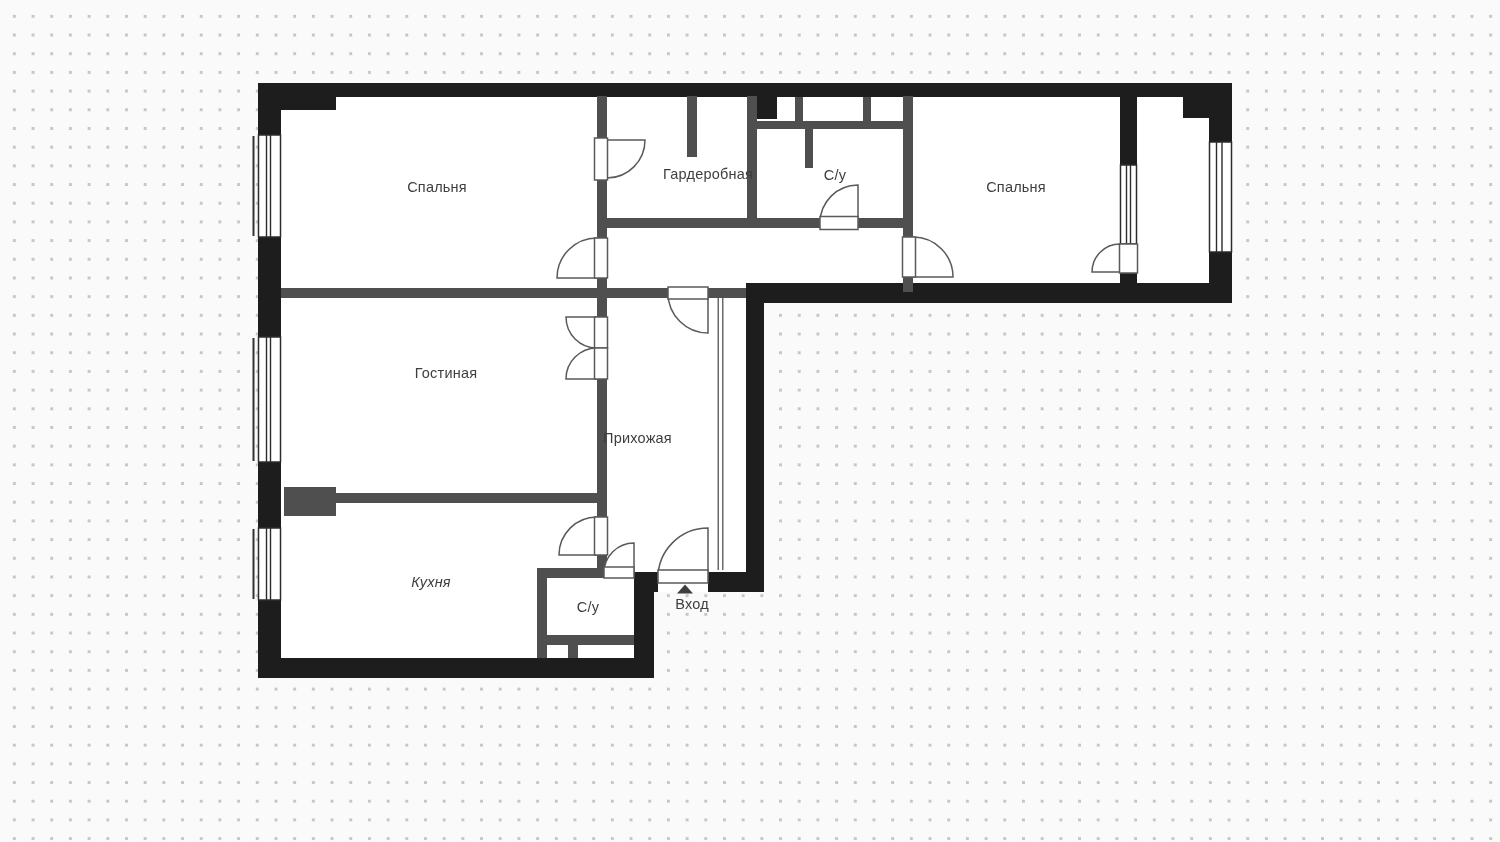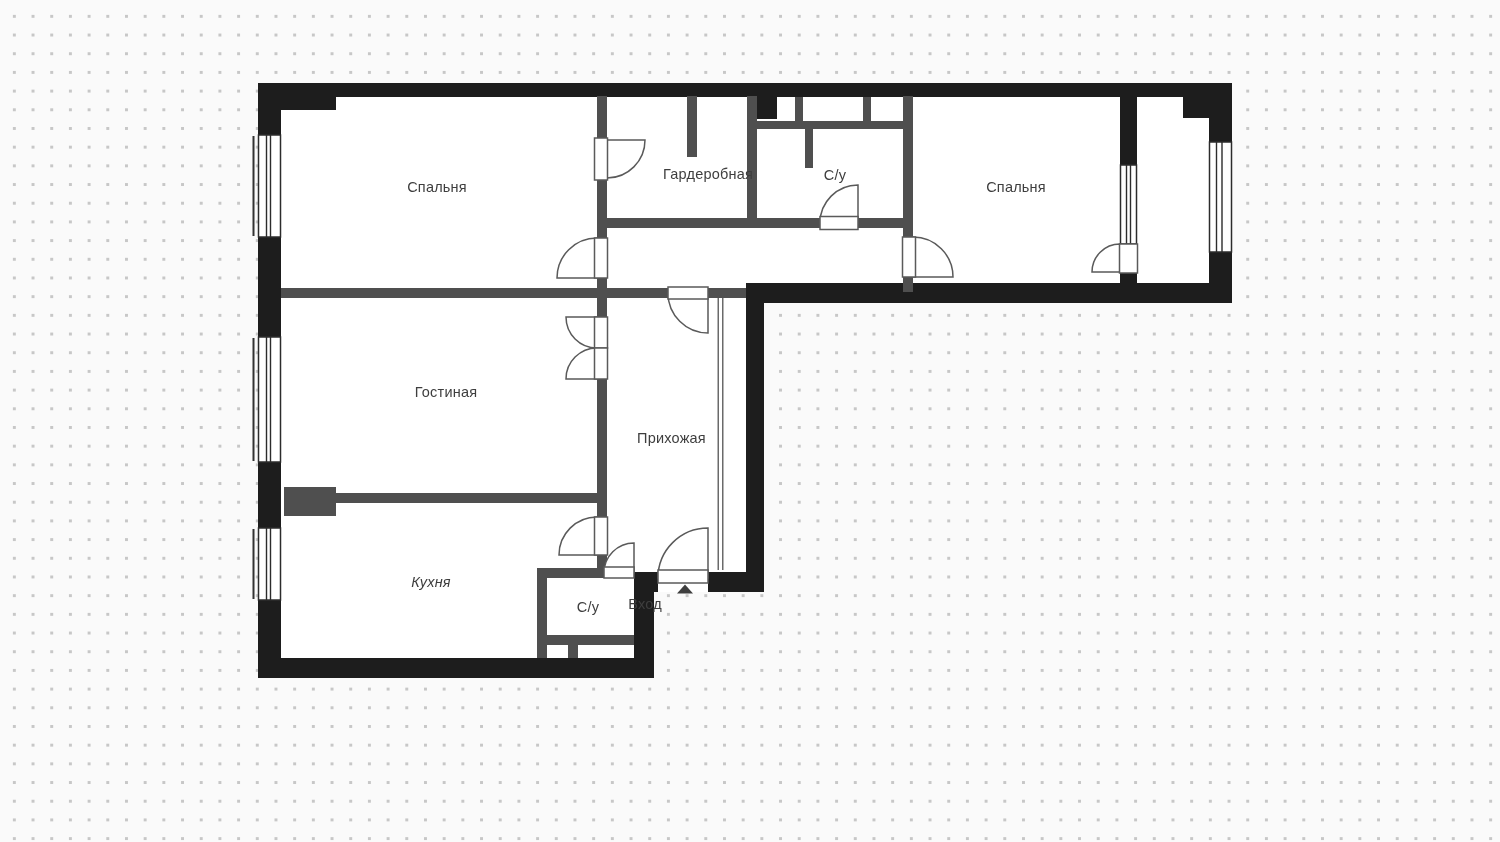--- a/index.html
+++ b/index.html
@@ -190,21 +190,21 @@
     <g>
       <path class="door-shape" d="M708 578 L658 578 A50 50 0 0 1 708 528 Z"></path>
       <rect class="door-shape" x="658" y="570" width="50" height="13"></rect>
     </g>
   </svg>
 
   <div class="lbl" style="left:437px; top:187px;">Спальня</div>
   <div class="lbl" style="left:708px; top:174px;">Гардеробная</div>
   <div class="lbl" style="left:835px; top:175px;">С/у</div>
   <div class="lbl" style="left:1016px; top:187px;">Спальня</div>
-  <div class="lbl" style="left:446px; top:392px;">Гостиная</div>
-  <div class="lbl" style="left:667px; top:438px;padding-left:9px;">Прихожая</div>
+  <div class="lbl" style="left:446px; top:373px;">Гостиная</div>
+  <div class="lbl" style="left:633px; top:438px;padding-left:9px;">Прихожая</div>
   <div class="lbl" style="left:431px; top:582px;font-style:italic;">Кухня</div>
   <div class="lbl" style="left:588px; top:607px;">С/у</div>
 
   <div class="entry-triangle" style="left:685px; top:589px;"></div>
-  <div class="lbl" style="left:645px; top:604px;">Вход</div>
+  <div class="lbl" style="left:692px; top:604px;">Вход</div>
 
 </div>
 
 </body></html>

